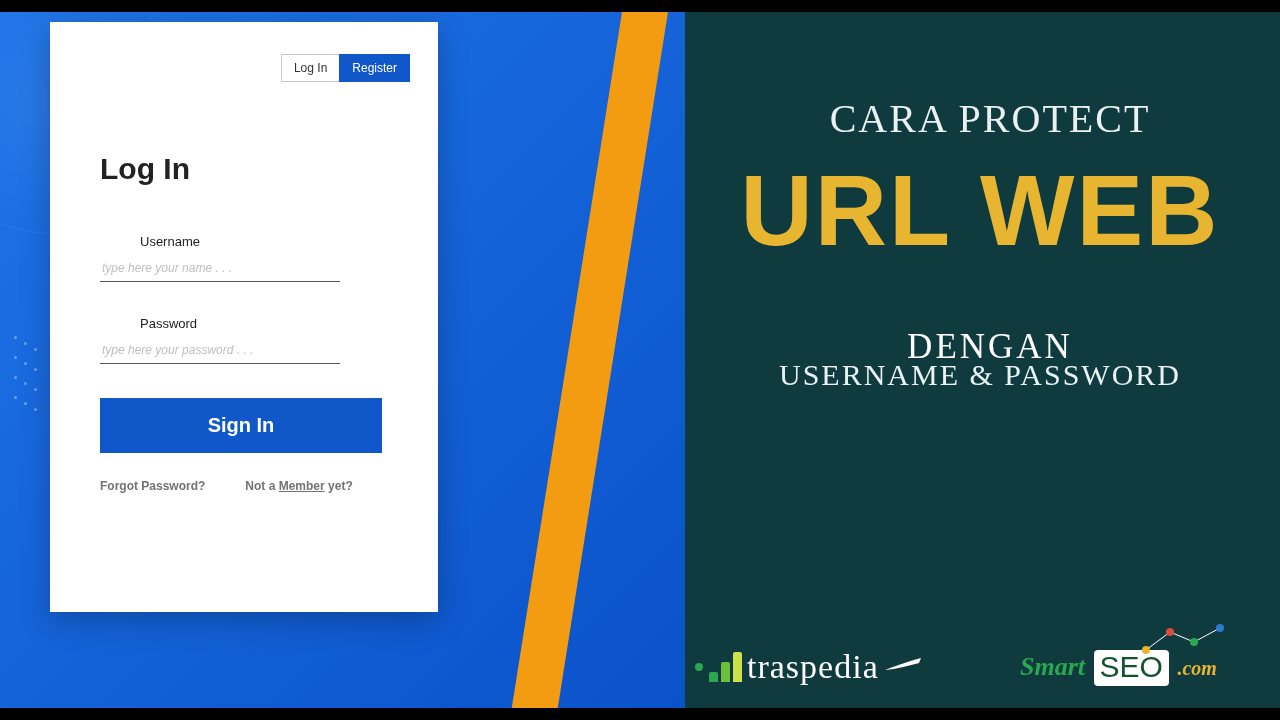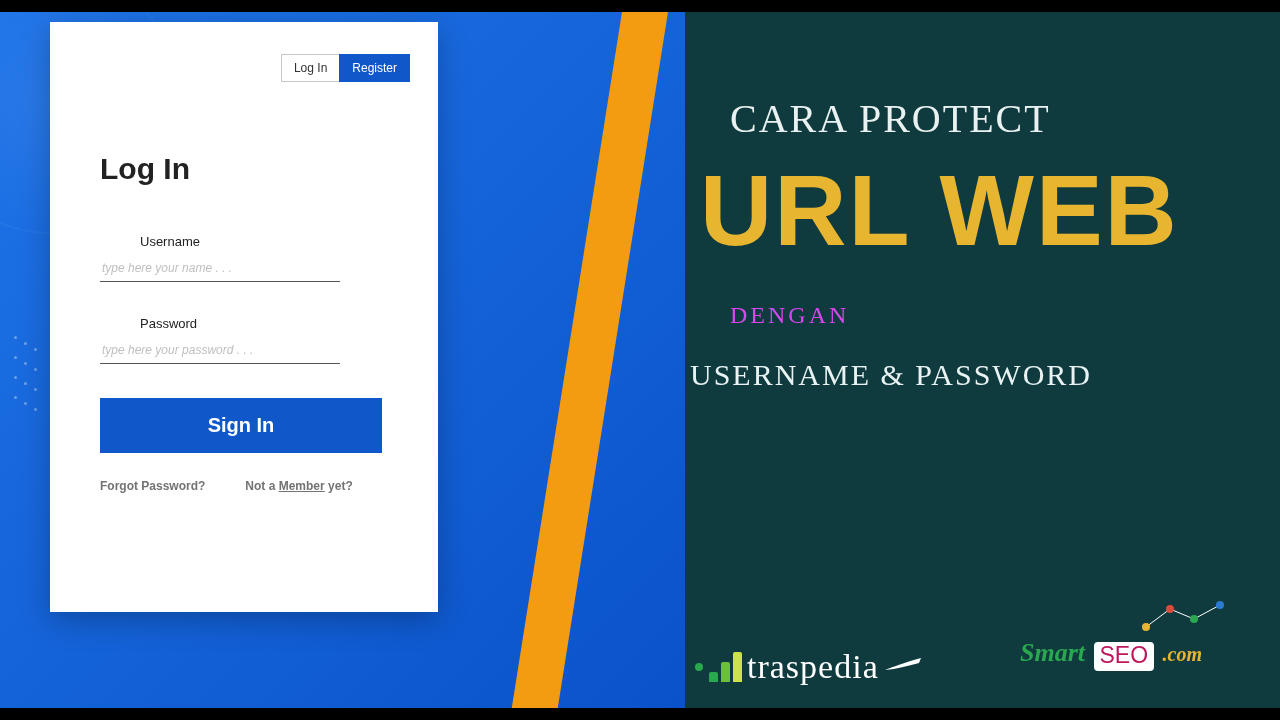--- a/index.html
+++ b/index.html
@@ -29,43 +29,43 @@
   .fld-input::placeholder { color:#bfbfbf; font-style: italic; }
   .submit-btn { display:block; width: 282px; padding:16px 0; background:#1058c9; color:#fff; border:none; font-size:20px; font-weight:700; margin-top:20px; cursor:pointer; }
   .links-row { margin-top: 26px; display:flex; gap:40px; font-size:12px; font-weight:700; color:#737373; }
   .links-row .not-member { font-weight:700; }
   .links-row .not-member u { text-decoration: underline; }
 
   
   .right-panel { position:absolute; top:12px; left:685px; width:595px; height:696px; background:#0f3b3f; }
   .divider-stripe { position:absolute; top:12px; left:622px; width:46px; height:696px; background:#f39c12; transform: skewX(-9deg); transform-origin: top; z-index:5; }
 
-  .headline { position:absolute; color:#fff; z-index:10; }
+  .headline { position:absolute; color:#fff; z-index:10; text-align:center; }
   .hl1 { top: 95px; left: 730px; width: 520px; font-size: 40px; font-weight: 400; letter-spacing: 2px; font-family: "Comic Sans MS", "Segoe Script", cursive; color:#e9f1f1; }
   .hl2 { top: 160px; left: 700px; width: 560px; font-size: 100px; font-weight: 900; letter-spacing: 2px; color:#e7b530; font-family: Impact, "Arial Black", sans-serif; line-height:1; }
-  .hl3 { top: 302px; left: 730px; width: 520px; font-size: 24px; font-weight: 400; letter-spacing: 3px; color:#d946ef; font-family: "Comic Sans MS", "Segoe Script", cursive; }
+  .hl3 { top: 327px; left: 730px; width: 520px; font-size: 35px; font-weight: 400; letter-spacing: 3px; color:#ffffff; font-family: "Comic Sans MS", "Segoe Script", cursive; }
   .hl4 { top: 358px; left: 690px; width: 580px; font-size: 30px; font-weight: 400; letter-spacing: 2px; color:#eaf3f3; font-family: "Comic Sans MS", "Segoe Script", cursive; }
 
   
   .logo-row { position:absolute; bottom: 34px; z-index:10; display:flex; align-items:center; }
   .logo-traspedia { left: 695px; width: 300px; }
   .logo-smartseo { left: 1020px; width: 240px; }
 
   .tras-mark { display:inline-block; position:relative; width:34px; height:30px; margin-right:4px; vertical-align:-4px; }
   .tras-mark .b1,.tras-mark .b2,.tras-mark .b3{ position:absolute; bottom:0; width:9px; border-radius:2px 2px 0 0; }
   .tras-mark .b1{ left:0;  height:10px; background:#2aa84f; }
   .tras-mark .b2{ left:12px; height:20px; background:#6bbf3a; }
   .tras-mark .b3{ left:24px; height:30px; background:#cde24a; }
   .tras-dot { display:inline-block; width:8px; height:8px; background:#2aa84f; border-radius:50%; margin-right:6px; vertical-align:2px; }
   .tras-text { color:#fff; font-size:34px; font-weight:400; font-family: Georgia, 'Times New Roman', serif; letter-spacing:1px; }
   .tras-swoosh { display:inline-block; margin-left:4px; vertical-align:14px; }
 
   .seo-text { font-family: Georgia, 'Times New Roman', serif; font-size:26px; }
   .seo-smart { color:#2aa84f; font-style: italic; font-weight:700; }
-  .seo-seo { display:inline-block; background:#fff; color:#be185d; font-family: Impact, "Arial Black", sans-serif; font-size:23px; padding:0 6px 2px; border-radius:4px; margin:15px 2px; vertical-align:-2px; }
+  .seo-seo { display:inline-block; background:#fff; color:#14532d; font-family: Impact, "Arial Black", sans-serif; font-size:30px; padding:0 6px 2px; border-radius:4px; margin:0 2px; vertical-align:-2px; }
   .seo-com { color:#e7b530; font-style: italic; font-weight:700; font-size:20px;margin-top:26px; }
   .seo-nodes { position:absolute; top:-28px; left:120px; }
 </style>
 </head>
 <body>
 
 <div class="stage">
   <div class="bar-top"></div>
   <div class="bar-bottom"></div>
 

